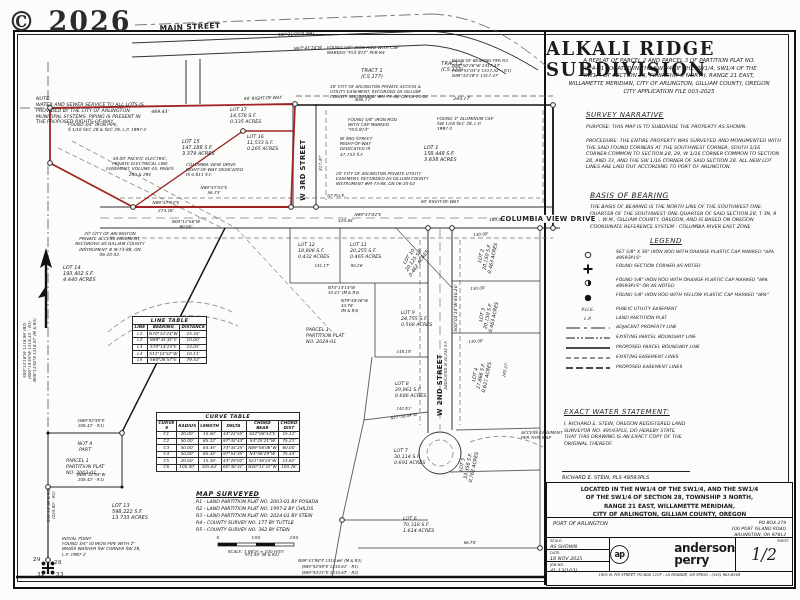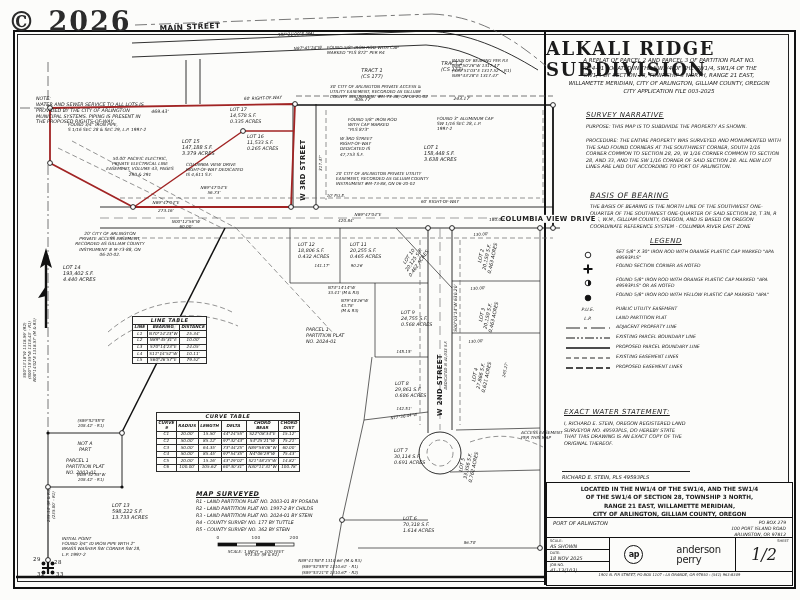--- a/index.html
+++ b/index.html
@@ -40,24 +40,24 @@
   #firm-block{position:absolute;left:0px;top:486px;width:245px;height:67px;border:1.2px solid #111;background:#fcfcfa;font-style:italic;}
   .fb-row1{display:flex;justify-content:space-between;border-bottom:1px solid #111;height:20px;padding:2px 6px 0 6px;box-sizing:border-box;}
   .fb-client{font-size:5.2px;}
   .fb-addr{font-size:4.5px;text-align:right;line-height:1.3;}
   .fb-row2{display:flex;height:33px;}
   .fb-meta{width:62px;border-right:1px solid #111;display:flex;flex-direction:column;}
   .fb-meta-cell{flex:1;border-bottom:.7px solid #111;padding:.5px 3px;}
   .fb-meta-cell:last-child{border-bottom:none;}
   .fb-lab{font-size:3.6px;display:block;font-style:normal;}
   .fb-val{font-size:4.9px;display:block;}
-  .fb-logo{flex:1;display:flex;align-items:center;justify-content:center;gap:2px;font-style:normal;}
+  .fb-logo{flex:1;display:flex;align-items:center;justify-content:space-between;gap:2px;font-style:normal;}
   .ap-mark{width:17px;height:17px;border:1.6px solid #111;border-radius:50%;display:flex;align-items:center;justify-content:center;
            font-weight:bold;font-size:8px;letter-spacing:-.5px;}
-  .ap-words{font-weight:normal;font-size:10px;line-height:.95;letter-spacing:-.3px;margin-left:31px;}
+  .ap-words{font-weight:bold;font-size:12px;line-height:.95;letter-spacing:-.3px;margin-left:31px;}
   .fb-sheet{width:56px;border-left:1px solid #111;text-align:center;position:relative;}
   .fb-sheet .fb-lab{position:absolute;top:1px;right:3px;}
   .fb-sheetnum{font-family:"DejaVu Serif",serif;font-style:italic;font-size:16px;margin-top:7px;}
   .fb-foot{border-top:1px solid #111;font-size:3.7px;text-align:center;padding-top:1px;}
   
   .ptable{border-collapse:collapse;background:rgba(252,252,250,.92);position:absolute;z-index:6;}
   .ptable td{border:.6px solid #2a2a2a;font-size:4.2px;font-style:italic;text-align:center;padding:.5px 1.5px;line-height:1.1;}
   .ptable .ptitle{font-size:5.2px;font-weight:bold;letter-spacing:.5px;}
   .ptable .phead{font-weight:bold;}
   #map-ref{position:absolute;left:196px;top:490px;z-index:6;}

